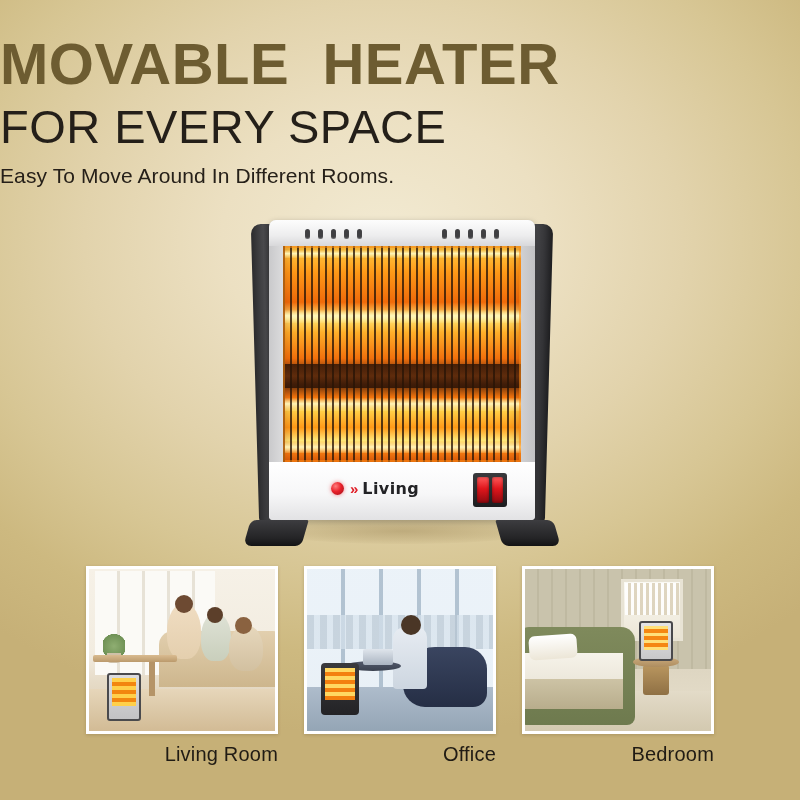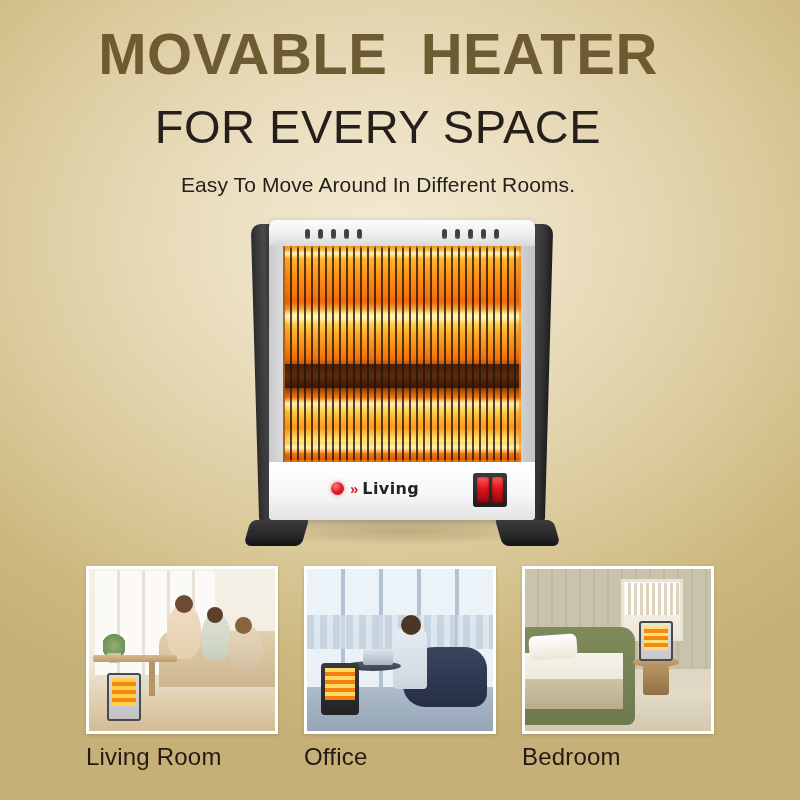--- a/index.html
+++ b/index.html
@@ -18,47 +18,47 @@
         #f2ead2 0%,
         #ece0c2 26%,
         #e2d3ac 48%,
         #d7c694 68%,
         #cdb980 84%,
         #c6b077 100%);
   }
   
   .headline-wrap {
     position: absolute;
-    top: 24px;
+    top: 34px;
     left: 0;
     width: 756px;
-    text-align: center;
+    text-align: left;
   }
   .headline-1 {
     font-size: 58px;
     line-height: 60px;
     font-weight: bold;
     letter-spacing: 0.5px;
     color: #6d5c31;
     white-space: pre;
   }
   .headline-2 {
     font-size: 47px;
     line-height: 54px;
     font-weight: normal;
     letter-spacing: 0.5px;
     color: #241f19;
-    margin-top: 16px;
+    margin-top: 6px;
   }
   .subhead {
     font-size: 21px;
     line-height: 26px;
     font-weight: normal;
     color: #262019;
-    margin-top: 18px;
+    margin-top: 9px;
     letter-spacing: 0.1px;
   }
 
   
   .product {
     position: absolute;
     left: 247px;
     top: 218px;
     width: 310px;
     height: 330px;
@@ -264,22 +264,22 @@
     width: 192px;
     height: 168px;
     background: #ded6c6;
     border: 3px solid #ffffff;
     box-sizing: border-box;
     overflow: hidden;
     box-shadow: 0 1px 3px rgba(90,70,30,0.25);
   }
   .thumb-caption {
     margin-top: 9px;
-    text-align: left;
-    font-size: 24px;
+    text-align: right;
+    font-size: 20px;
     color: #201b14;
     letter-spacing: 0.2px;
   }
 
   
   .s-lr {
     position: absolute; inset: 0;
     background: linear-gradient(180deg, #f6f1e7 0%, #f2ece0 52%, #e6dbc7 70%, #d8c9ac 100%);
   }
   .lr-windows {

